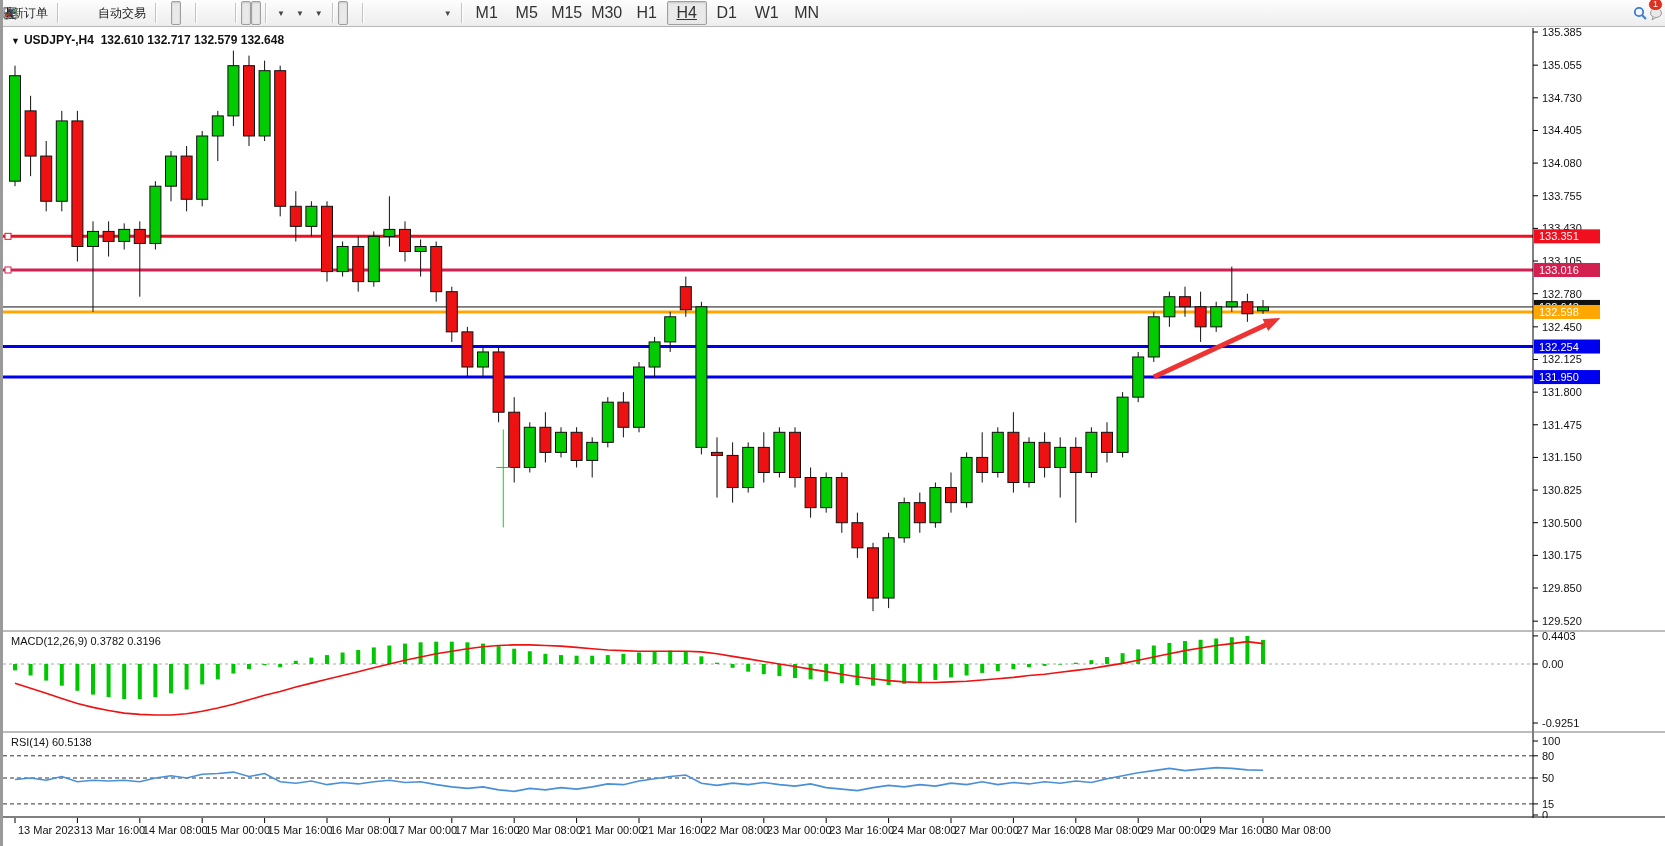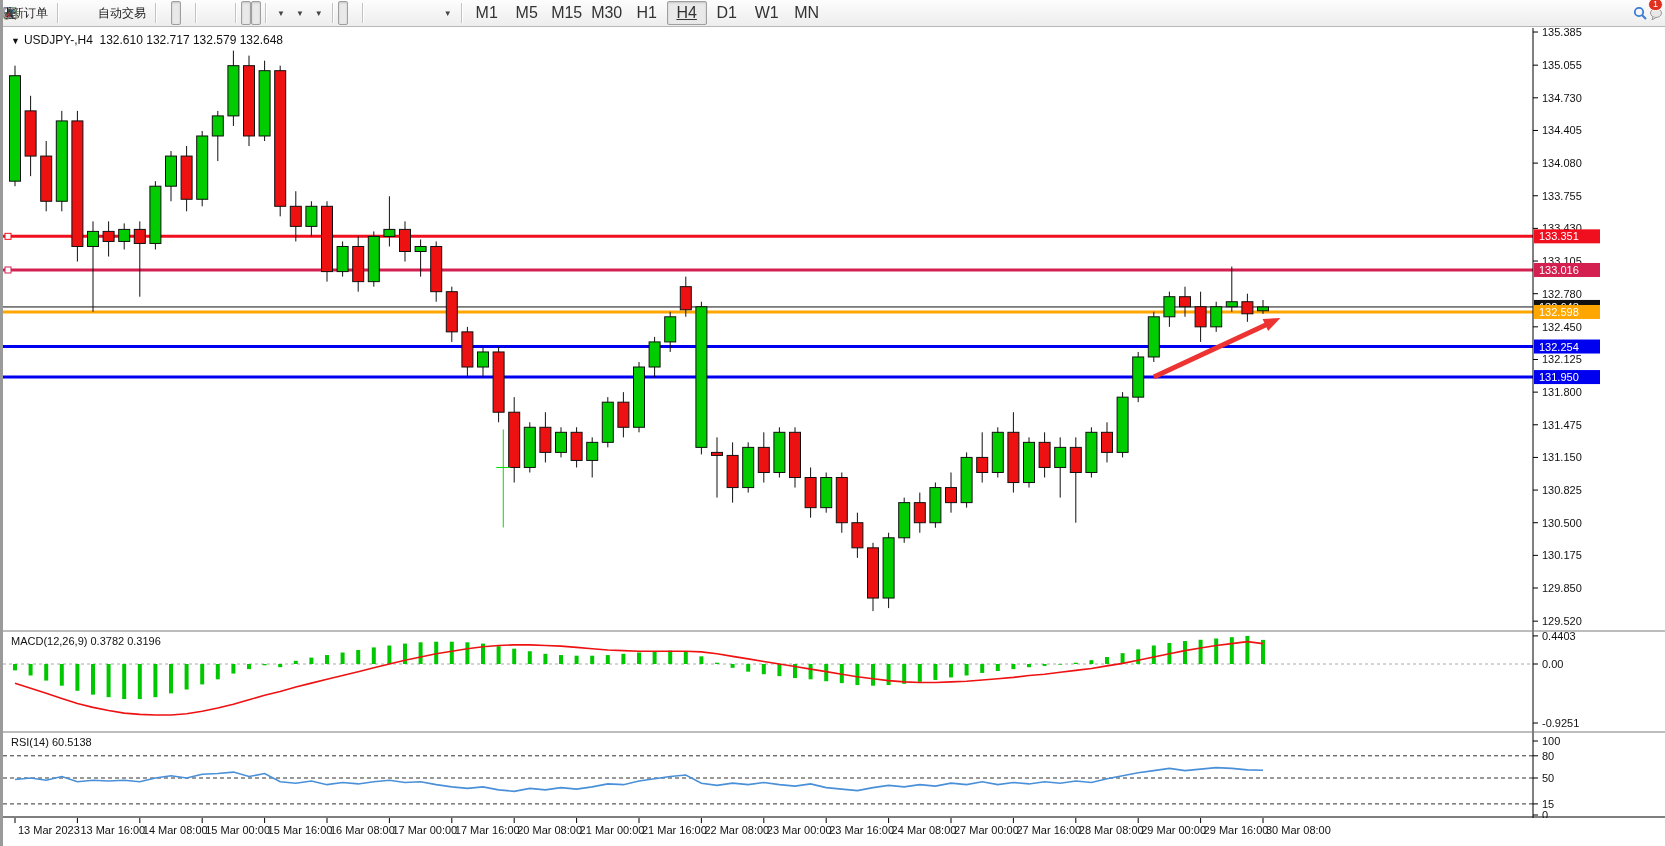--- a/index.html
+++ b/index.html
@@ -13,21 +13,21 @@
     font-size:12px;color:#222;cursor:default;}
   .tb-btn.active{background:#e9e9e9;border:1px solid #9f9f9f;box-shadow:inset 0 1px 2px rgba(0,0,0,.15);text-decoration:underline;}
   .tb-btn .lbl{white-space:nowrap;}
   .tb-btn .caret{font-size:8px;color:#444;margin-left:1px;}
   .tf-btn{width:30px;justify-content:center;font-size:16px;color:#333;}
   #tb-right{margin-left:auto;display:flex;align-items:center;gap:6px;padding-right:6px;}
   .badge{position:absolute;top:-4px;right:-6px;background:#e03020;color:#fff;border-radius:8px;font-size:9px;
     padding:0 4px;line-height:11px;border:1px solid #fff;}
   .icon-wrap{position:relative;display:inline-flex;}
   
-  #chart-title{position:absolute;left:8px;top:33px;font-size:12px;color:#111;z-index:5;}
+  #chart-title{position:absolute;left:8px;top:33px;font-size:12px;color:#111;z-index:5;font-weight:bold;}
   #chart-title .tri{font-size:9px;margin-right:4px;}
   svg{position:absolute;left:0;display:block;}
   #main-chart{top:28px;}
   #macd-panel{top:632px;}
   #rsi-panel{top:733px;}
   #time-axis{top:818px;}
   text{font-family:"Liberation Sans",sans-serif;}
 </style>
 </head>
 <body>

